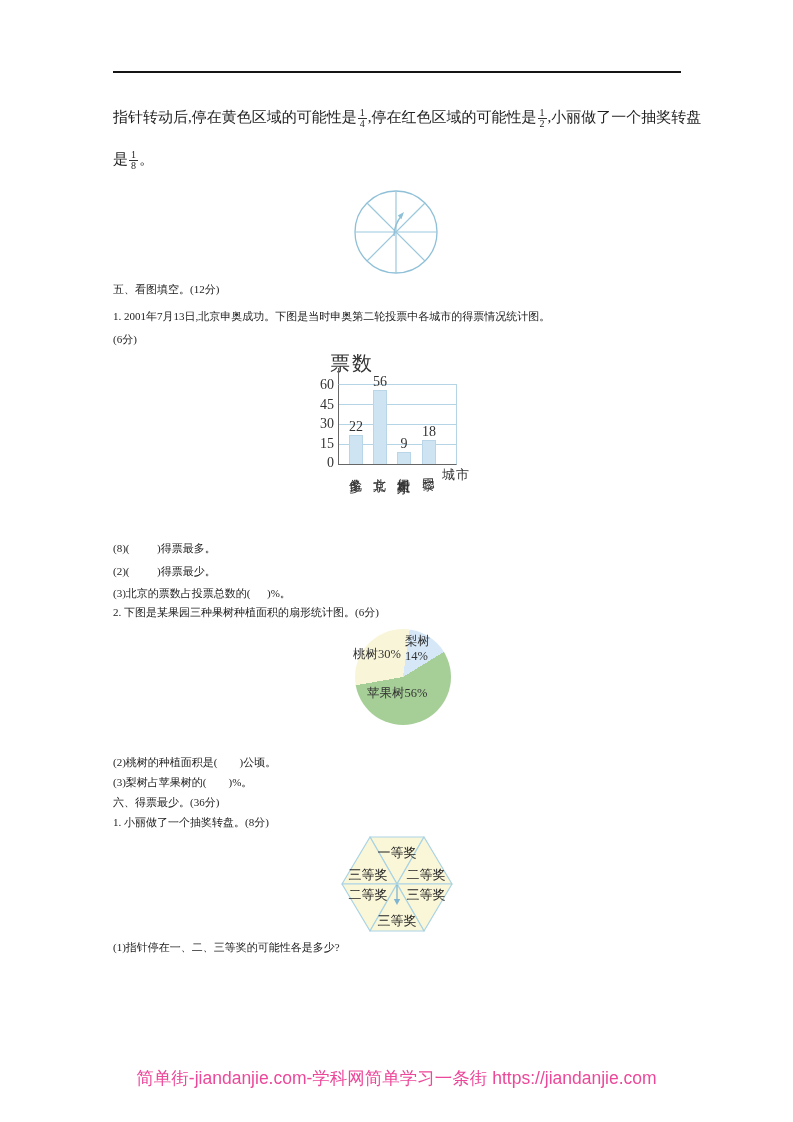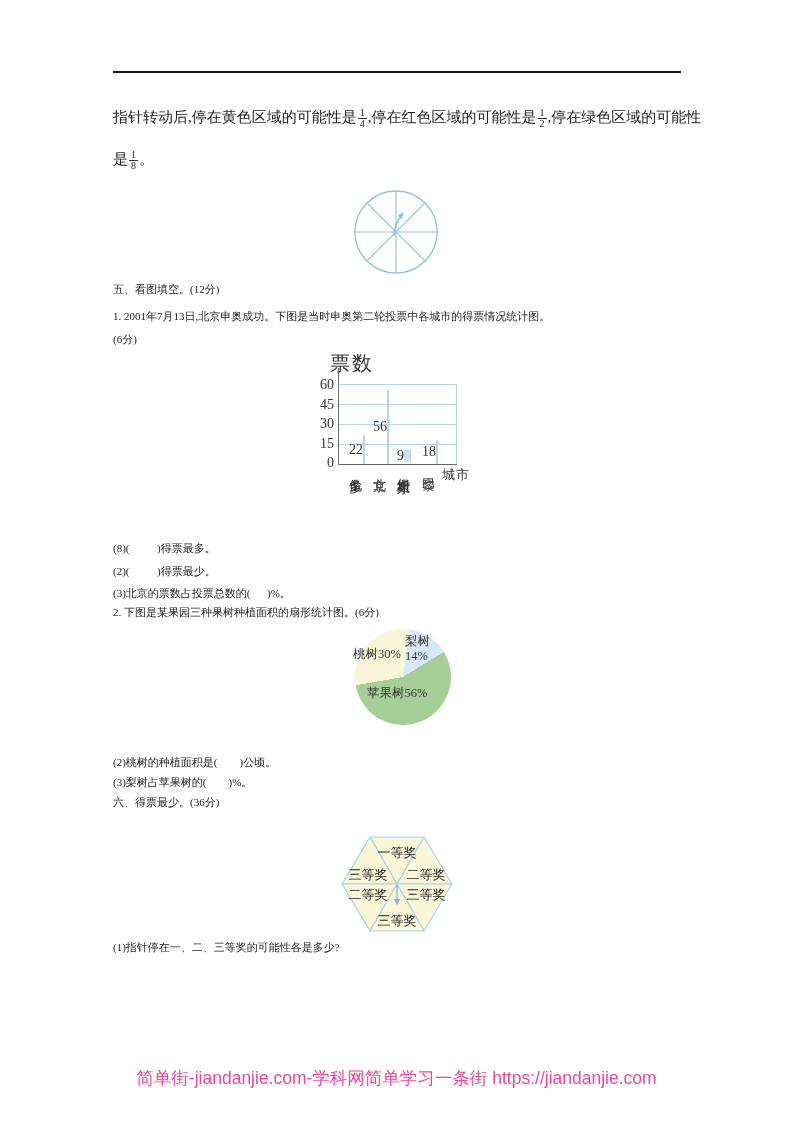--- a/index.html
+++ b/index.html
@@ -23,21 +23,21 @@
   .frac .den{display:block;padding:0 2px;}
   
   .bar-chart{left:300px;top:348px;width:210px;height:185px;}
   .bc-ylabel{left:30px;top:2px;font-size:20px;letter-spacing:2px;color:#333;}
   .bc-tick{left:0;width:34px;text-align:right;font-size:14px;line-height:15px;color:#333;}
   .bc-plot{left:38px;top:36px;width:117px;height:79px;
     border-left:1px solid #666;border-bottom:1px solid #666;
     border-top:1px solid #b5d4e6;border-right:1px solid #b5d4e6;}
   .bc-grid{position:absolute;left:0;width:100%;height:1px;background:#b5d4e6;}
   .bc-yaxis-ext{left:38px;top:20px;width:1px;height:16px;background:#666;}
-  .bar-group{position:absolute;bottom:0;width:14px;display:flex;align-items:center;}
+  .bar-group{position:absolute;bottom:0;width:14px;display:flex;flex-direction:column;align-items:center;}
   .bar-value{font-size:14px;line-height:15px;color:#333;margin-bottom:1px;white-space:nowrap;}
   .bar-rect{width:14px;background:#cfe4f3;border:1px solid #b9d5e8;border-bottom:none;box-sizing:border-box;}
   .bc-cat{top:120px;width:16px;writing-mode:vertical-rl;text-orientation:upright;
     font-size:13px;line-height:16px;letter-spacing:1px;color:#333;text-align:left;}
   .bc-xlabel{left:142px;top:118px;font-size:13px;letter-spacing:1px;color:#333;}
   
   .pie-wrap{left:340px;top:625px;width:210px;height:105px;}
   .pie{position:absolute;left:15px;top:4px;width:96px;height:96px;border-radius:50%;}
   .pie-label{position:absolute;font-size:12.5px;line-height:14px;color:#333;white-space:nowrap;}
   
@@ -49,21 +49,21 @@
     font-size:17.5px;color:#ec4899;font-family:"Liberation Sans","DejaVu Sans",sans-serif;}
 </style>
 </head>
 <body>
 
 <div class="page">
 
   <div class="abs top-rule"></div>
 
   <div class="abs intro">
-    <div class="iline"><span>指针转动后,停在黄色区域的可能性是</span><span class="frac"><span class="num">1</span><span class="den">4</span></span><span>,停在红色区域的可能性是</span><span class="frac"><span class="num">1</span><span class="den">2</span></span><span>,停在绿色区域的可能性</span></div>
+    <div class="iline"><span>指针转动后,停在黄色区域的可能性是</span><span class="frac"><span class="num">1</span><span class="den">4</span></span><span>,停在红色区域的可能性是</span><span class="frac"><span class="num">1</span><span class="den">2</span></span><span>,小丽做了一个抽奖转盘</span></div>
     <div class="iline"><span>是</span><span class="frac"><span class="num">1</span><span class="den">8</span></span><span>。</span></div>
   </div>
 
   <svg class="abs wheel-svg" width="88" height="88" viewBox="0 0 88 88">
     <circle cx="44" cy="44" r="41" fill="#ffffff" stroke="#8fc0d8" stroke-width="1.3"></circle>
     <g stroke="#9cc8dc" stroke-width="1.2">
       <line x1="44" y1="3" x2="44" y2="85"></line>
       <line x1="3" y1="44" x2="85" y2="44"></line>
       <line x1="15" y1="15" x2="73" y2="73"></line>
       <line x1="73" y1="15" x2="15" y2="73"></line>
@@ -126,20 +126,21 @@
     <div class="pie" style="background: conic-gradient(from 8deg, rgb(214, 232, 247) 0deg, rgb(214, 232, 247) 50.4deg, rgb(166, 207, 151) 50.4deg, rgb(166, 207, 151) 252deg, rgb(249, 245, 216) 252deg, rgb(249, 245, 216) 360deg);"></div>
     <div class="pie-label" style="left:13px;top:22px;">桃树30%</div>
     <div class="pie-label" style="left:65px;top:9px;">梨树</div>
     <div class="pie-label" style="left:65px;top:24px;">14%</div>
     <div class="pie-label" style="left:27px;top:61px;">苹果树56%</div>
   </div>
 
   <div class="abs line" style="left:113px;top:752px;">(2)桃树的种植面积是(        )公顷。</div>
   <div class="abs line" style="left:113px;top:772px;">(3)梨树占苹果树的(        )%。</div>
   <div class="abs line" style="left:113px;top:792px;">六、得票最少。(36分)</div>
+  <div class="abs line" style="left:113px;top:812px;">1. 小丽做了一个抽奖转盘。(8分)</div>
 
   <svg class="abs hex-svg" width="114" height="98" viewBox="0 0 114 98">
     <polygon class="hex-tri" points="30,2 84,2 57,49"></polygon>
     <polygon class="hex-tri" points="2,49 30,2 57,49"></polygon>
     <polygon class="hex-tri" points="84,2 112,49 57,49"></polygon>
     <polygon class="hex-tri" points="2,49 30,96 57,49"></polygon>
     <polygon class="hex-tri" points="112,49 84,96 57,49"></polygon>
     <polygon class="hex-tri" points="30,96 84,96 57,49"></polygon>
     <text class="hex-label" x="57" y="22" text-anchor="middle">一等奖</text>
     <text class="hex-label" x="28" y="44" text-anchor="middle">三等奖</text>

